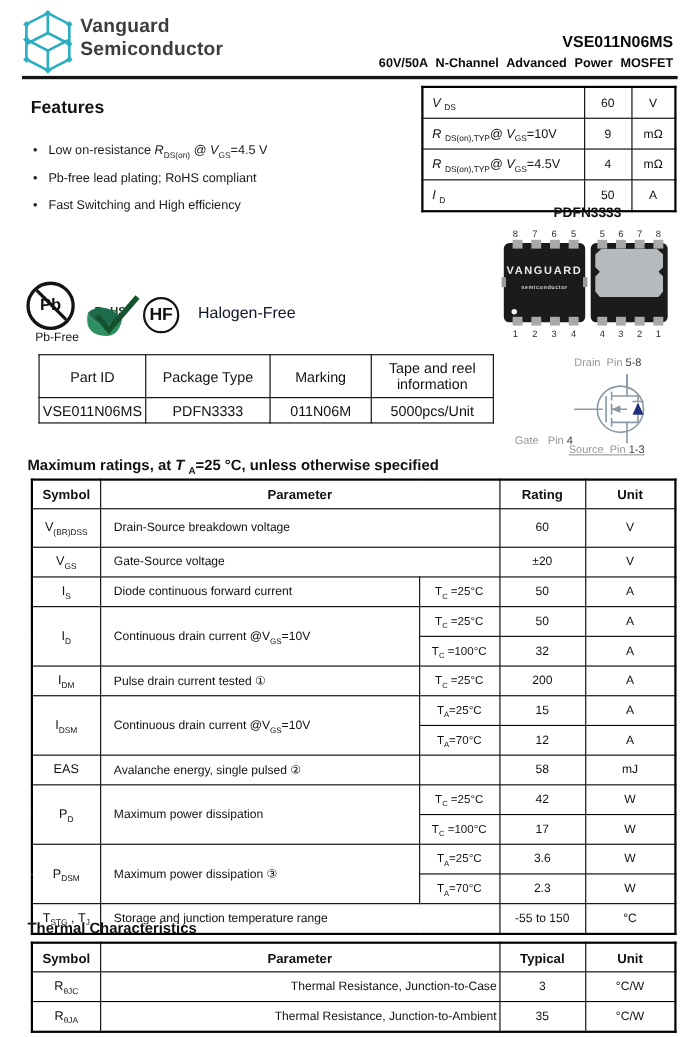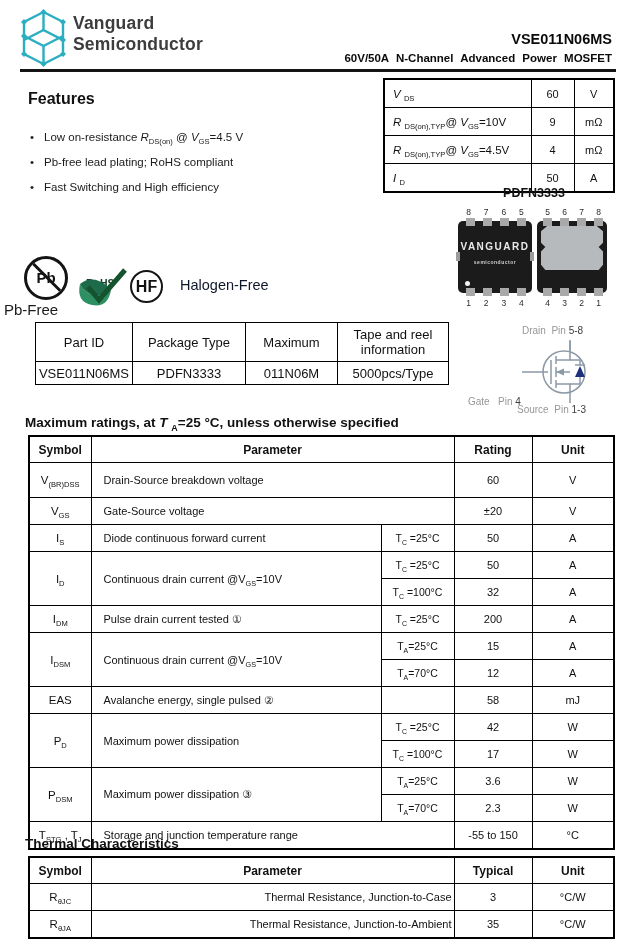--- a/index.html
+++ b/index.html
@@ -19,21 +19,21 @@
   
   .features-title{position:absolute;left:28px;top:90px;font-size:16px;font-weight:bold;}
   .features-list{position:absolute;left:30px;top:131px;margin:0;padding:0;font-size:11.5px;color:#1a1a1a;}
   .features-list li{list-style:none;position:relative;padding-left:14px;margin-bottom:13px;}
   .features-list li::before{content:"•";position:absolute;left:0;top:0;}
 
   
   .pb-badge{position:absolute;left:24px;top:256px;width:38px;height:38px;border:3px solid #141414;
             border-radius:50%;text-align:center;line-height:38px;font-size:15px;font-weight:600;overflow:hidden;}
   .pb-badge .slash{position:absolute;left:-4px;top:17px;width:48px;height:3px;background:#141414;transform:rotate(45deg);}
-  .pb-label{position:absolute;left:4px;top:301px;font-size:15px;color:#1a1a1a;text-align:right;}
+  .pb-label{position:absolute;left:32px;top:301px;font-size:11px;color:#1a1a1a;text-align:right;}
   .rohs-label{position:absolute;left:86px;top:257px;font-size:10.5px;font-weight:bold;color:#143a22;margin-top:20px;}
   .leaf{position:absolute;left:74px;top:268px;}
   .hf-circle{position:absolute;left:130px;top:270px;width:29px;height:29px;border:2.5px solid #141414;
              border-radius:50%;text-align:center;line-height:29px;font-size:16px;font-weight:bold;}
   .hf-label{position:absolute;left:168px;top:277px;font-size:14.5px;color:#0f172a;margin-left:12px;}
 
   
   table{border-collapse:collapse;table-layout:fixed;}
   td,th{border:1.5px solid #000;font-size:11px;text-align:center;vertical-align:middle;
         padding:1px 2px;overflow:hidden;}
@@ -231,35 +231,35 @@
     <colgroup>
         <col style="width:97px">
         <col style="width:113px">
         <col style="width:92px">
         <col style="width:111px">
       </colgroup>
     <tbody>
         <tr class="oh">
           <td>Part ID</td>
           <td>Package Type</td>
-          <td>Maximum</td>
+          <td>Marking</td>
           <td>Tape and reel information</td>
         </tr>
         <tr class="od">
           <td>VSE011N06MS</td>
           <td>PDFN3333</td>
           <td>011N06M</td>
-          <td>5000pcs/Type</td>
+          <td>5000pcs/Unit</td>
         </tr>
       </tbody>
   </table>
 
   <div class="pin-label" style="left:522px;top:325px;"><span>Drain  Pin </span><b>5-8</b></div>
   <div class="pin-label" style="left:468px;top:364px;margin-top:32px;"><span>Gate   Pin </span><b>4</b></div>
-  <div class="pin-label" style="left:517px;top:404px;"><span>Source  Pin </span><b>1-3</b></div>
+  <div class="pin-label" style="left:517px;top:404px;text-decoration:underline;"><span>Source  Pin </span><b>1-3</b></div>
   <svg class="mosfet" width="86" height="64" viewBox="0 0 86 64">
     <g stroke="#8b99a6" stroke-width="1.5" fill="none">
       <circle cx="46" cy="32" r="21"></circle>
       <path d="M52 0 V11"></path>
       <path d="M4 32 H30"></path>
       <path d="M33 20 V44"></path>
       <path d="M38 16 V24 M38 27 V37 M38 40 V48"></path>
       <path d="M38 20 H52 V1"></path>
       <path d="M38 44 H52 V63"></path>
       <path d="M38 32 H52"></path>

